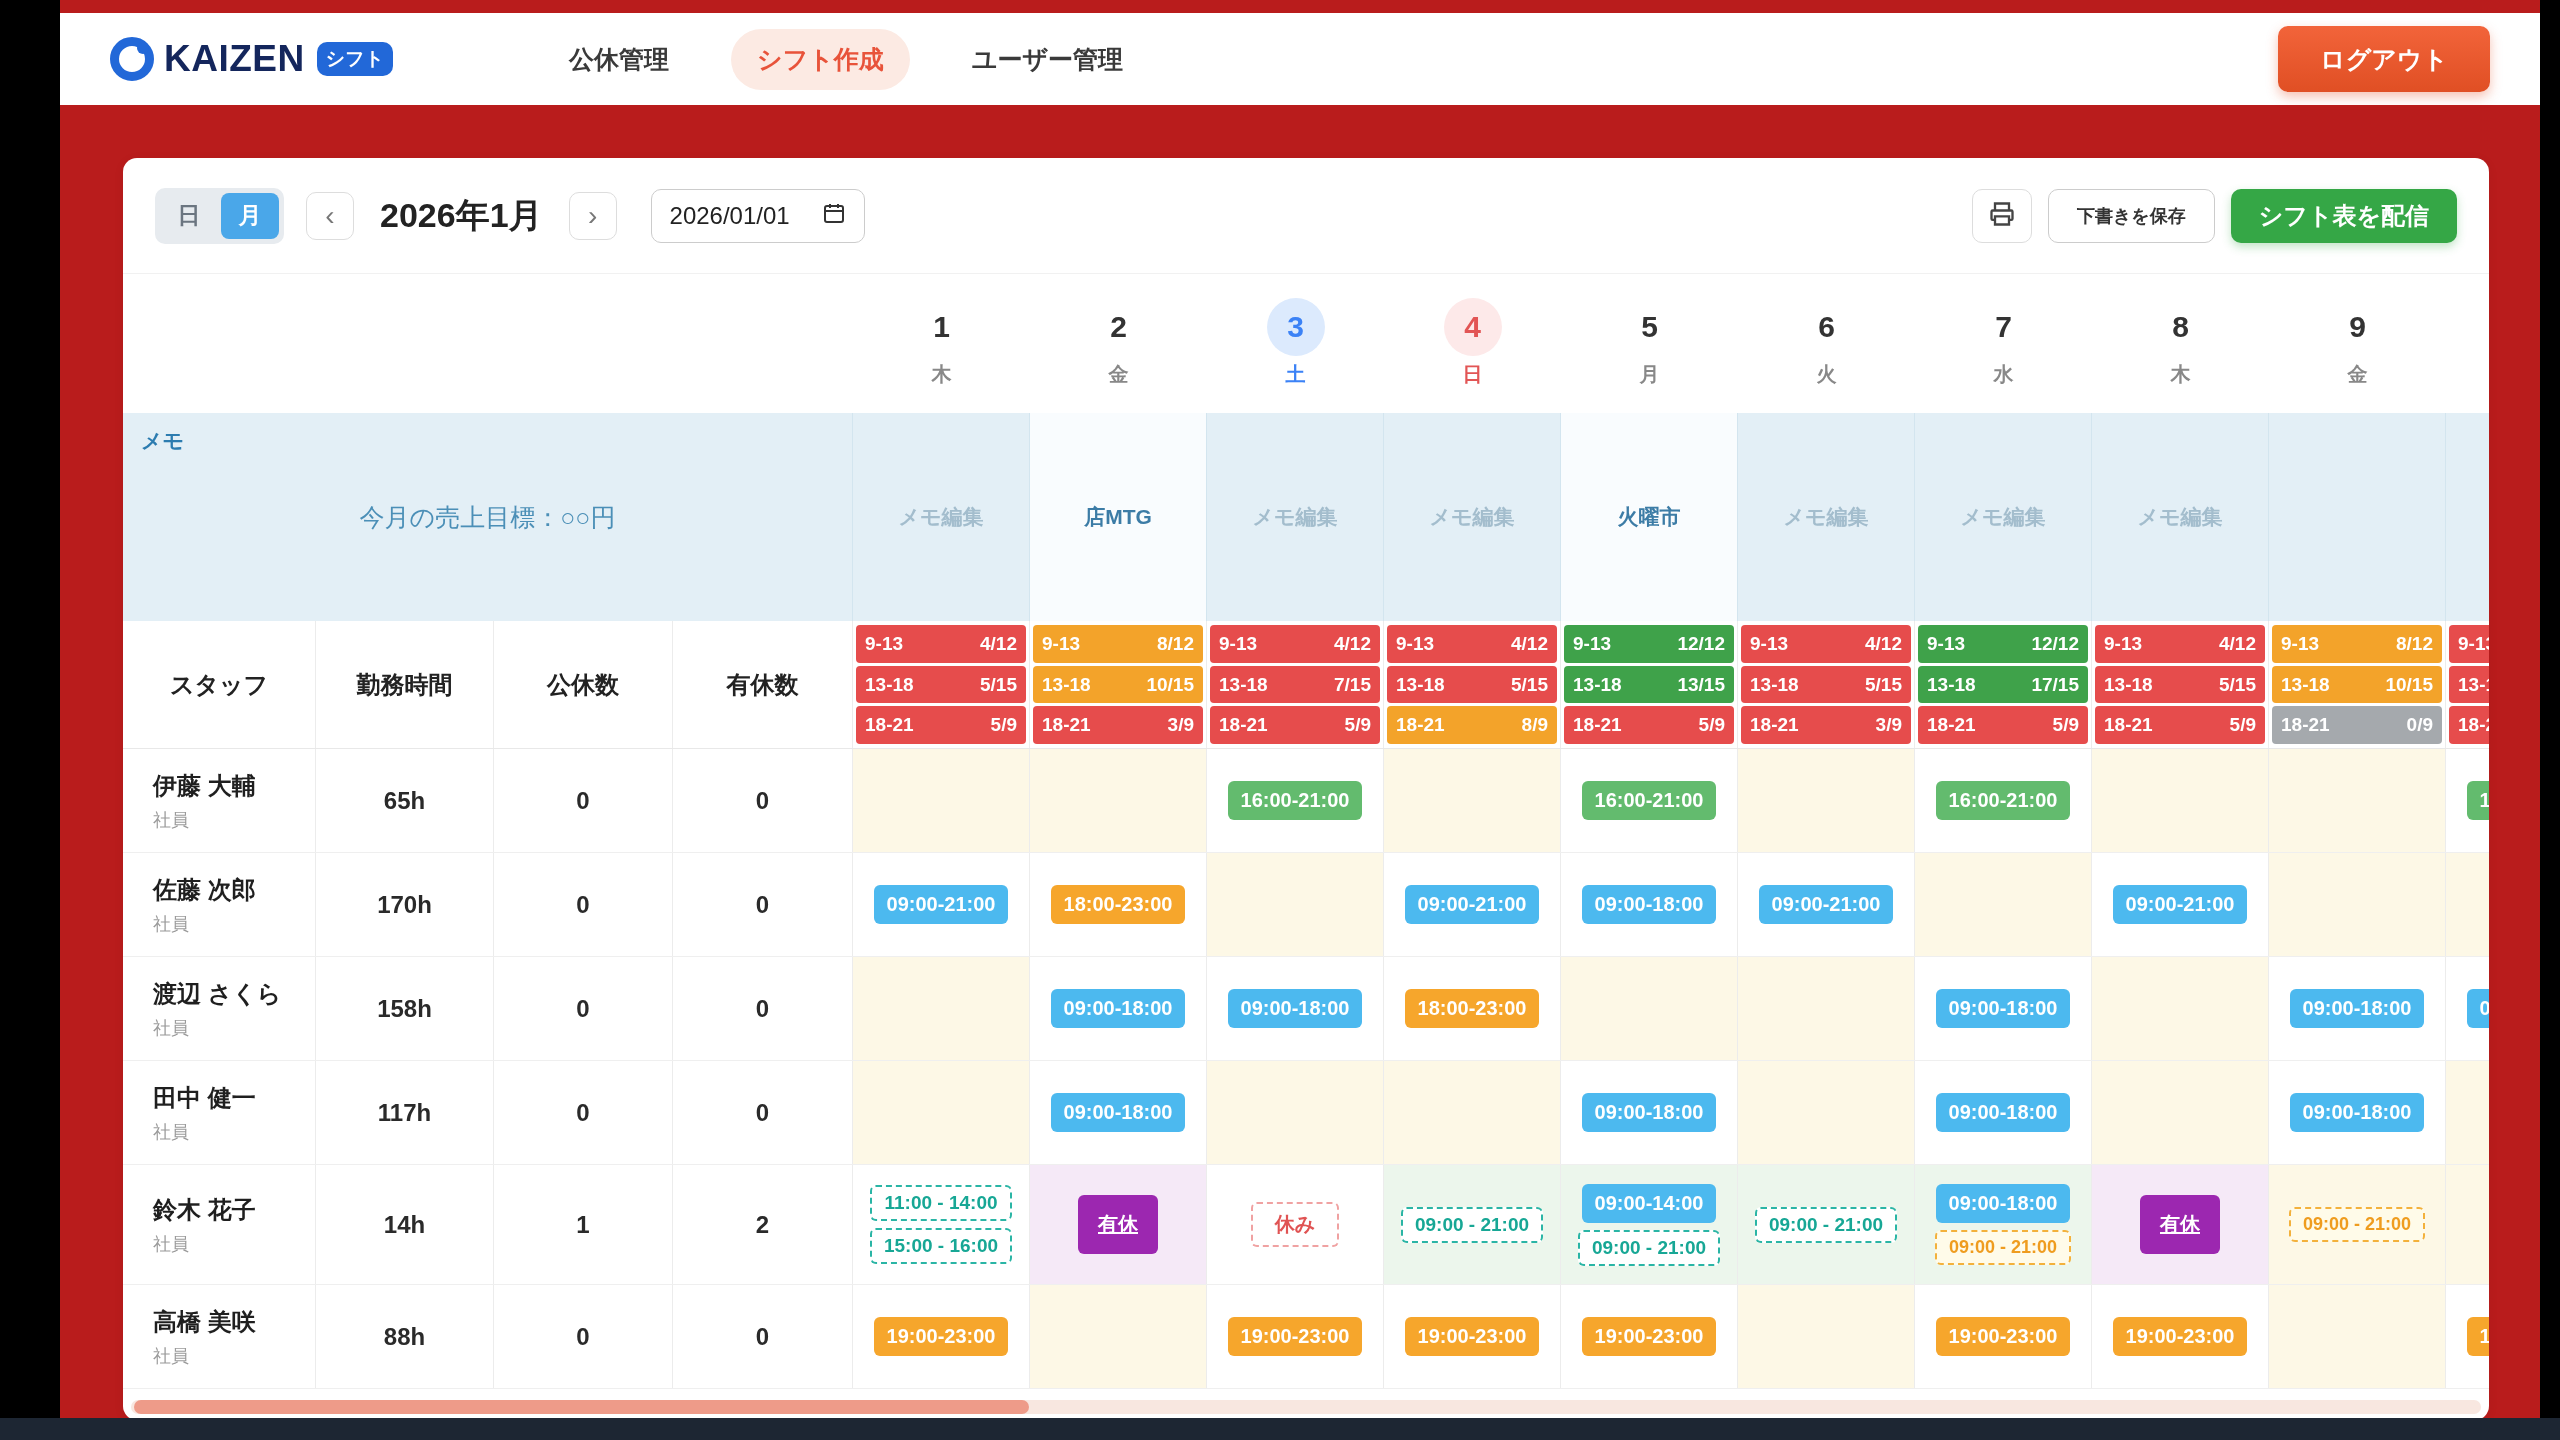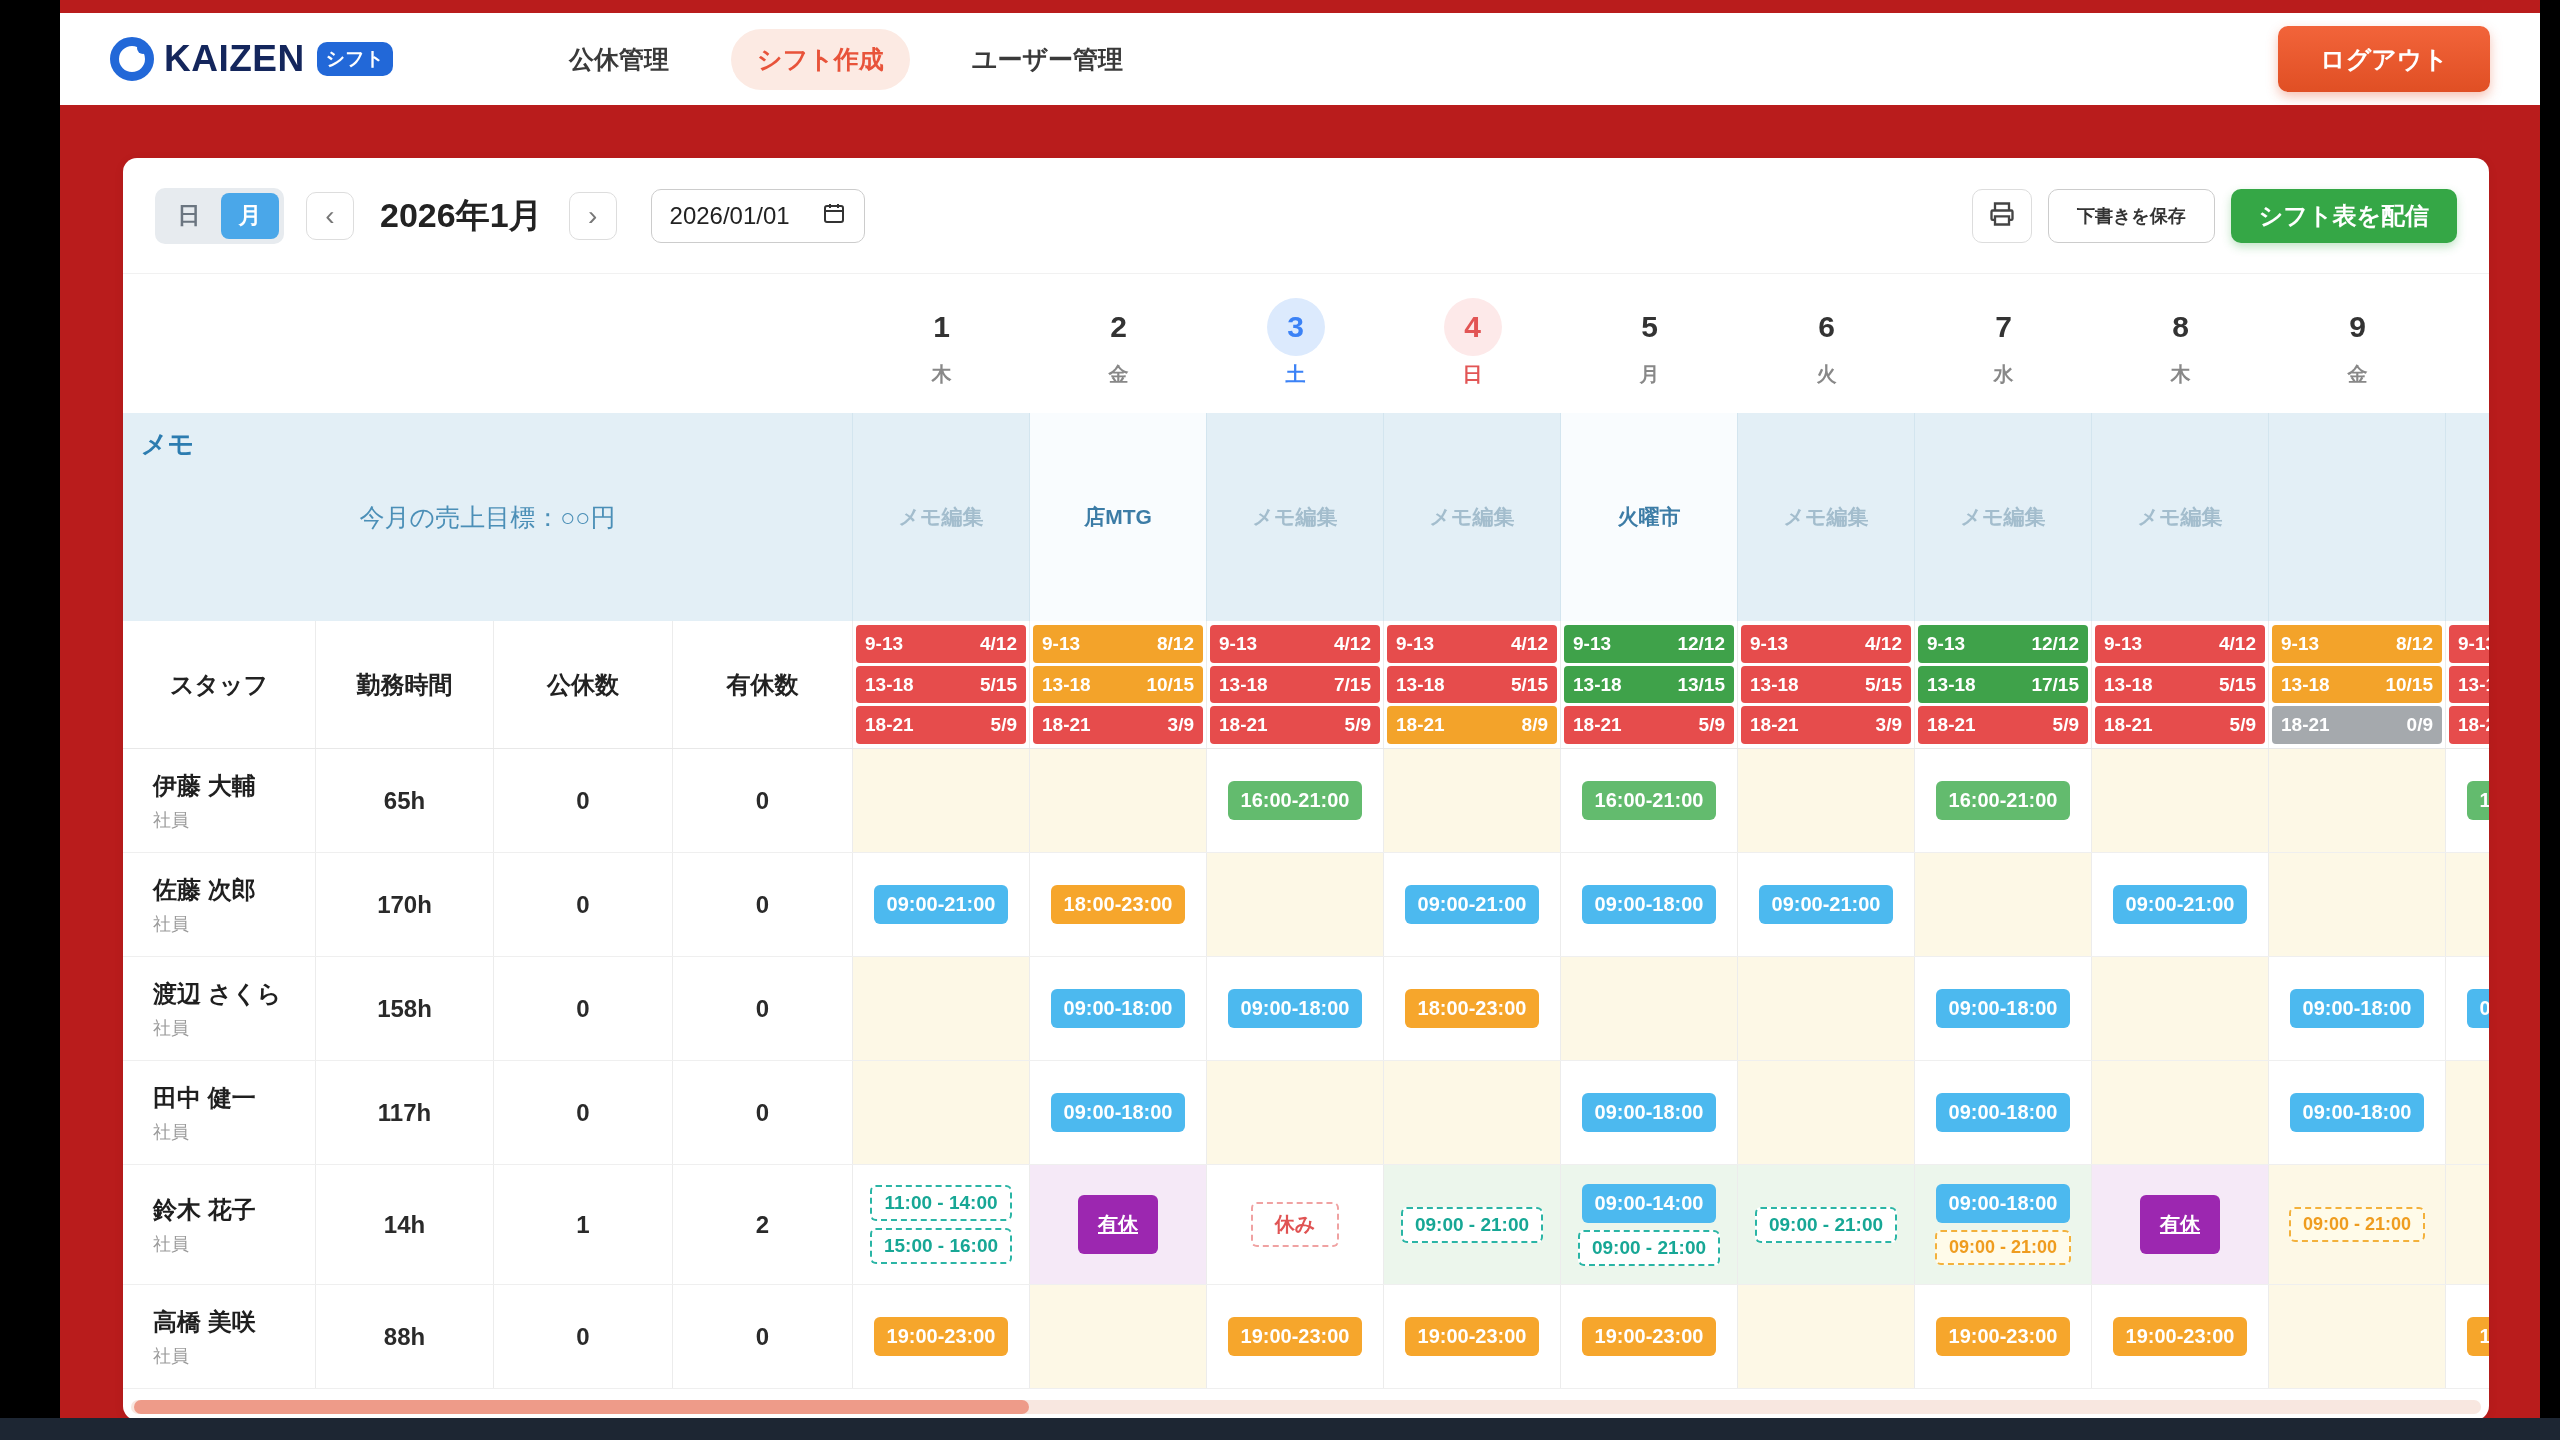--- a/index.html
+++ b/index.html
@@ -65,21 +65,21 @@
     color:#333; border-radius:50%; }
   .day-num.sat { background:#dceafd; color:#3b82f6; }
   .day-num.sun { background:#fde9e9; color:#e25555; }
   .day-dow { margin-top:5px; font-size:20px; font-weight:bold; color:#888; }
   .day-dow.sat { color:#3b82f6; }
   .day-dow.sun { color:#e25555; }
 
   .memo-row { height:208px; background:#e3eff6; }
   .memo-left { flex:0 0 730px; position:relative; display:flex; align-items:center; justify-content:center;
     border-right:1px solid #d3e5ef; }
-  .memo-label { position:absolute; left:18px; top:14px; font-size:26px; font-weight:bold; color:#2c7cb0; }
+  .memo-label { position:absolute; left:18px; top:14px; font-size:21px; font-weight:bold; color:#2c7cb0; }
   .memo-goal { font-size:25px; color:#4b8fb7; }
   .memo-cell { flex:0 0 177px; display:flex; align-items:center; justify-content:center; text-align:center;
     font-size:21px; line-height:1.35; padding:0 6px; border-right:1px solid #d3e5ef; cursor:pointer; }
   .memo-cell.ph { color:#a3bdcd; background:#e3eff6;font-weight:bold; }
   .memo-cell.filled { color:#3c7ca6; background:#f9fcfe; font-weight:bold; }
 
   .slot-header-row { height:128px; border-bottom:1px solid #e8e8e8; background:#fff; }
   .header-col { display:flex; align-items:center; justify-content:center; font-size:24px; font-weight:bold;
     color:#222; border-right:1px solid #ececec; }
   .w0 { flex:0 0 193px; } .w1 { flex:0 0 178px; } .w2 { flex:0 0 179px; } .w3 { flex:0 0 180px; }

